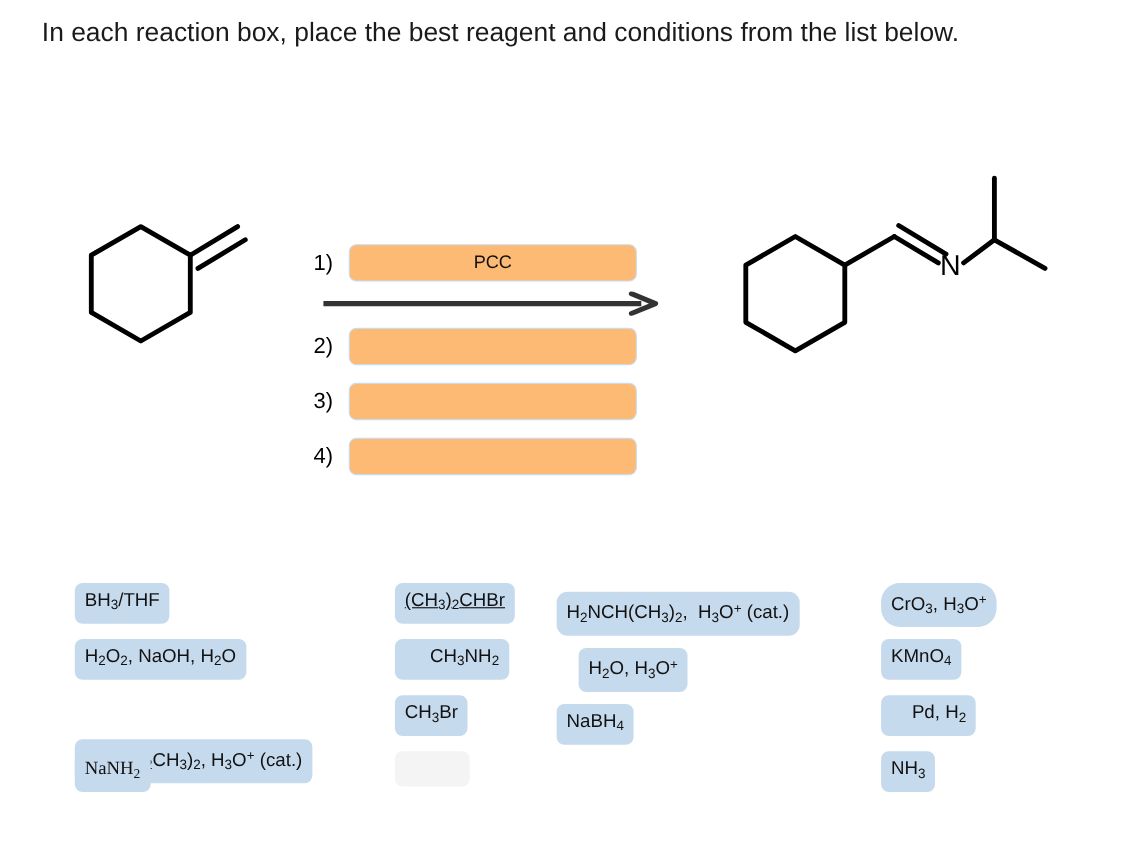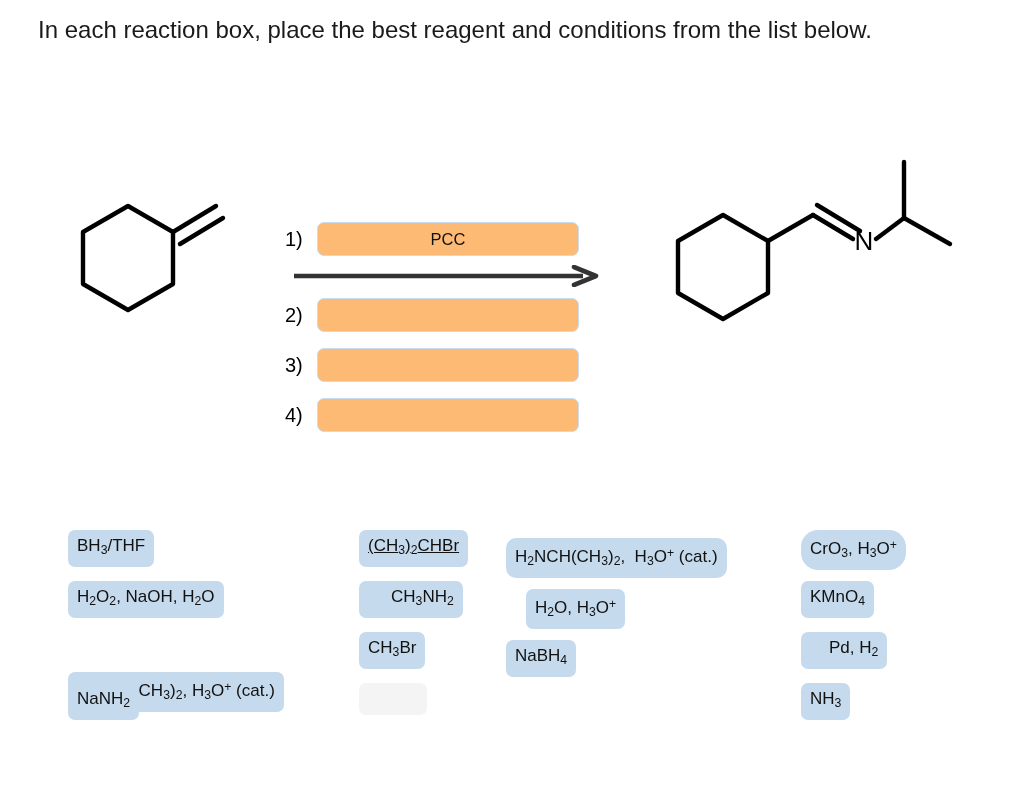--- a/index.html
+++ b/index.html
@@ -167,21 +167,21 @@
       <line x1="256" y1="80" x2="302" y2="106"></line>
     </g>
     <text x="216" y="112" font-family="'Liberation Sans', sans-serif" font-size="26" fill="#000000" text-anchor="middle">N</text>
   </svg>
 </div>
 
 <div class="bank" id="reagent-bank">
     <div class="chip" style="left: 52px; top: 530px;">BH<sub>3</sub>/THF</div>
     <div class="chip" style="left: 52px; top: 581px;">H<sub>2</sub>O<sub>2</sub>, NaOH, H<sub>2</sub>O</div>
     <div class="chip" style="left: 52px; top: 632px; margin-top: 40px;">HN(CH<sub>2</sub>CH<sub>3</sub>)<sub>2</sub>, H<sub>3</sub>O<sup>+</sup> (cat.)</div>
-    <div class="chip" style="left: 52px; top: 683px;">NaNH<sub>2</sub></div>
+    <div class="chip" style="left: 52px; top: 683px; font-family: Liberation Serif, serif;">NaNH<sub>2</sub></div>
     <div class="chip" style="left: 343px; top: 530px; text-decoration: underline;">(CH<sub>3</sub>)<sub>2</sub>CHBr</div>
     <div class="chip" style="left: 343px; top: 581px; padding-left: 32px;">CH<sub>3</sub>NH<sub>2</sub></div>
     <div class="chip" style="left: 343px; top: 632px;">CH<sub>3</sub>Br</div>
     <div class="chip blank" style="left: 343px; top: 683px;"></div>
     <div class="chip" style="left: 490px; top: 538px; border-radius: 10px;">H<sub>2</sub>NCH(CH<sub>3</sub>)<sub>2</sub>,&nbsp; H<sub>3</sub>O<sup>+</sup> (cat.)</div>
     <div class="chip" style="left: 490px; top: 589px; margin-left: 20px;">H<sub>2</sub>O, H<sub>3</sub>O<sup>+</sup></div>
     <div class="chip" style="left: 490px; top: 640px;">NaBH<sub>4</sub></div>
     <div class="chip" style="left: 785px; top: 530px; border-radius: 17px;">CrO<sub>3</sub>, H<sub>3</sub>O<sup>+</sup></div>
     <div class="chip" style="left: 785px; top: 581px; text-align: right;">KMnO<sub>4</sub></div>
     <div class="chip" style="left: 785px; top: 632px; padding-left: 28px;">Pd, H<sub>2</sub></div>

